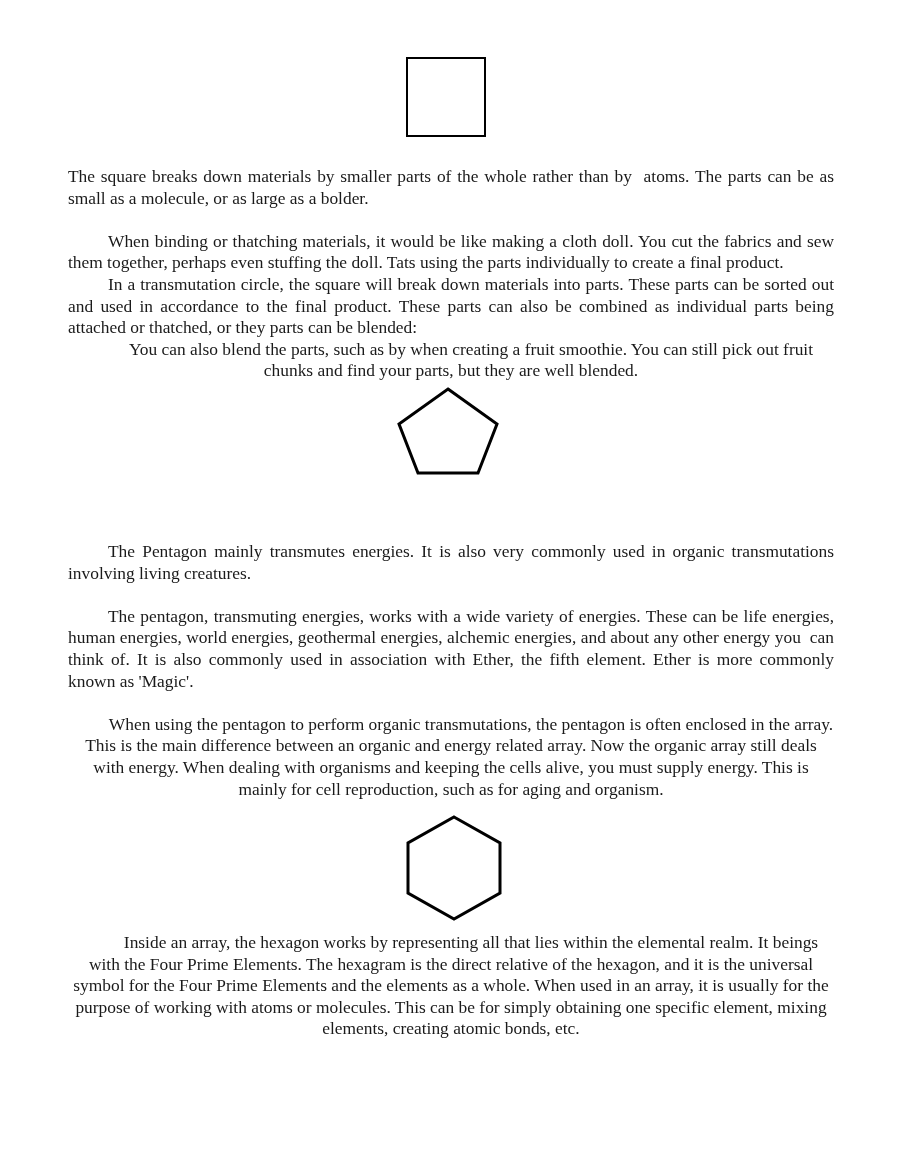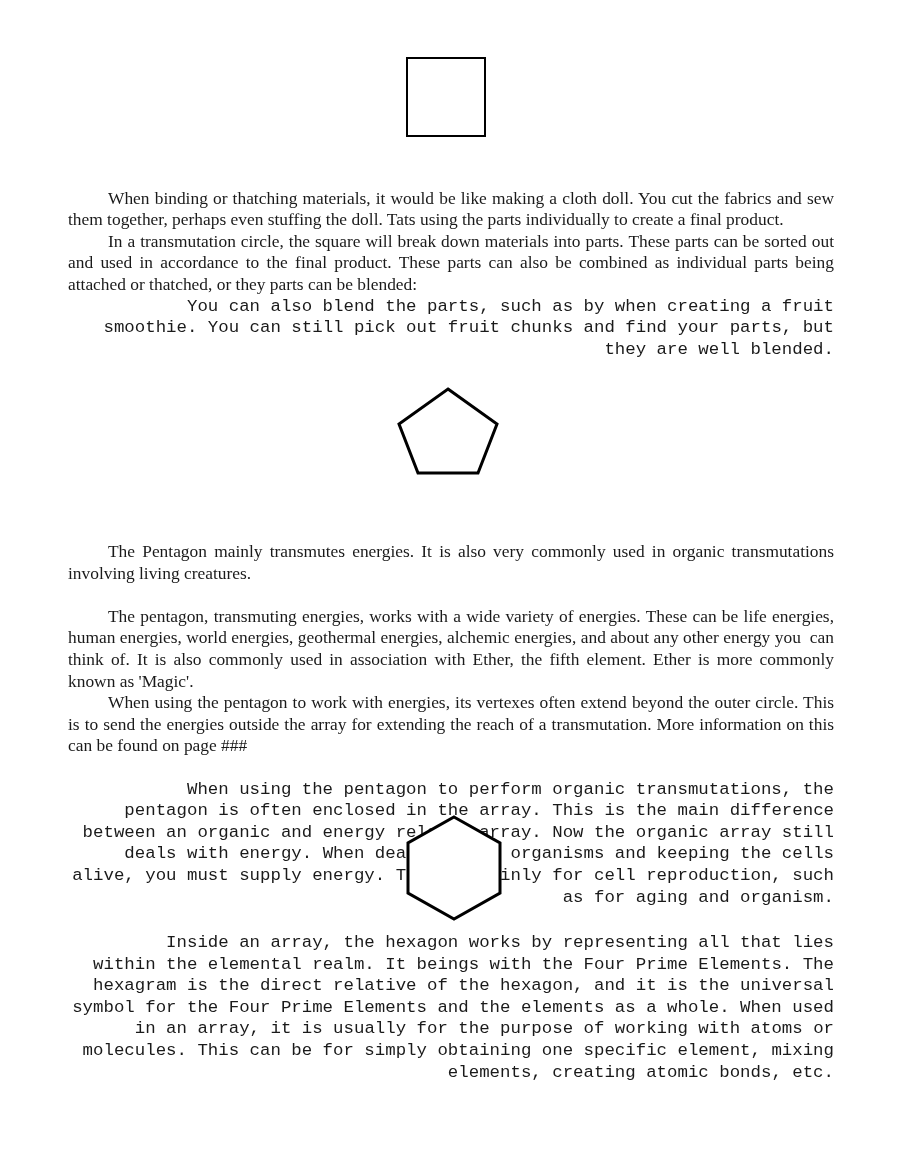--- a/index.html
+++ b/index.html
@@ -67,49 +67,49 @@
     white-space: pre-wrap;
   }
   .indent { text-indent: 40px; }
   .noindent { text-indent: 0; }
   .gap-line { height: 21.6px; }
 
   .block-square   { top: 166px; }
   .block-pentagon { top: 497px; margin-top: 44px; }
   .block-hexagon  { top: 932px; }
 
-  p:last-child { text-align: right; font-family: Liberation Mono, monospace; }
+  p:last-child { text-align: center; }
   .justify-all { text-align: justify; }
   .last-left   { text-align: left; }
 </style>
 </head>
 <body>
 
 <div class="page">
 
   <div class="fig-square"></div>
 
   <div class="body-text block-square">
+    <p class="noindent justify-all">The square breaks down materials by smaller parts of the whole rather than by  atoms. The parts can be as small as a molecule, or as large as a bolder.</p>
     <div class="gap-line"></div>
     <p class="indent justify-all">When binding or thatching materials, it would be like making a cloth doll. You cut the fabrics and sew them together, perhaps even stuffing the doll. Tats using the parts individually to create a final product.</p>
     <p class="indent justify-all">In a transmutation circle, the square will break down materials into parts. These parts can be sorted out and used in accordance to the final product. These parts can also be combined as individual parts being attached or thatched, or they parts can be blended:</p>
     <p class="indent justify-all">You can also blend the parts, such as by when creating a fruit smoothie. You can still pick out fruit chunks and find your parts, but they are well blended.</p>
   </div>
 
   <div class="fig-pentagon">
     <svg viewBox="0 0 104 90" xmlns="http://www.w3.org/2000/svg" aria-hidden="true">
       <polygon class="poly" points="52,3 101,38 82,87 22,87 3,38"></polygon>
     </svg>
   </div>
 
   <div class="body-text block-pentagon">
     <p class="indent justify-all">The Pentagon mainly transmutes energies. It is also very commonly used in organic transmutations involving living creatures.</p>
     <div class="gap-line"></div>
     <p class="indent justify-all">The pentagon, transmuting energies, works with a wide variety of energies. These can be life energies, human energies, world energies, geothermal energies, alchemic energies, and about any other energy you  can think of. It is also commonly used in association with Ether, the fifth element. Ether is more commonly known as 'Magic'.</p>
-    <p class="indent justify-all">When using the pentagon to work with energies, its vertexes often extend beyond the outer circle. This is to send the energies outside the array for extending the reach of a transmutation. More information on this can be found on page ###</p>
     <div class="gap-line"></div>
     <p class="indent justify-all">When using the pentagon to perform organic transmutations, the pentagon is often enclosed in the array. This is the main difference between an organic and energy related array. Now the organic array still deals with energy. When dealing with organisms and keeping the cells alive, you must supply energy. This is mainly for cell reproduction, such as for aging and organism.</p>
   </div>
 
   <div class="fig-hexagon">
     <svg viewBox="0 0 100 108" xmlns="http://www.w3.org/2000/svg" aria-hidden="true">
       <polygon class="poly" points="50,3 96,29 96,79 50,105 4,79 4,29"></polygon>
     </svg>
   </div>
 

